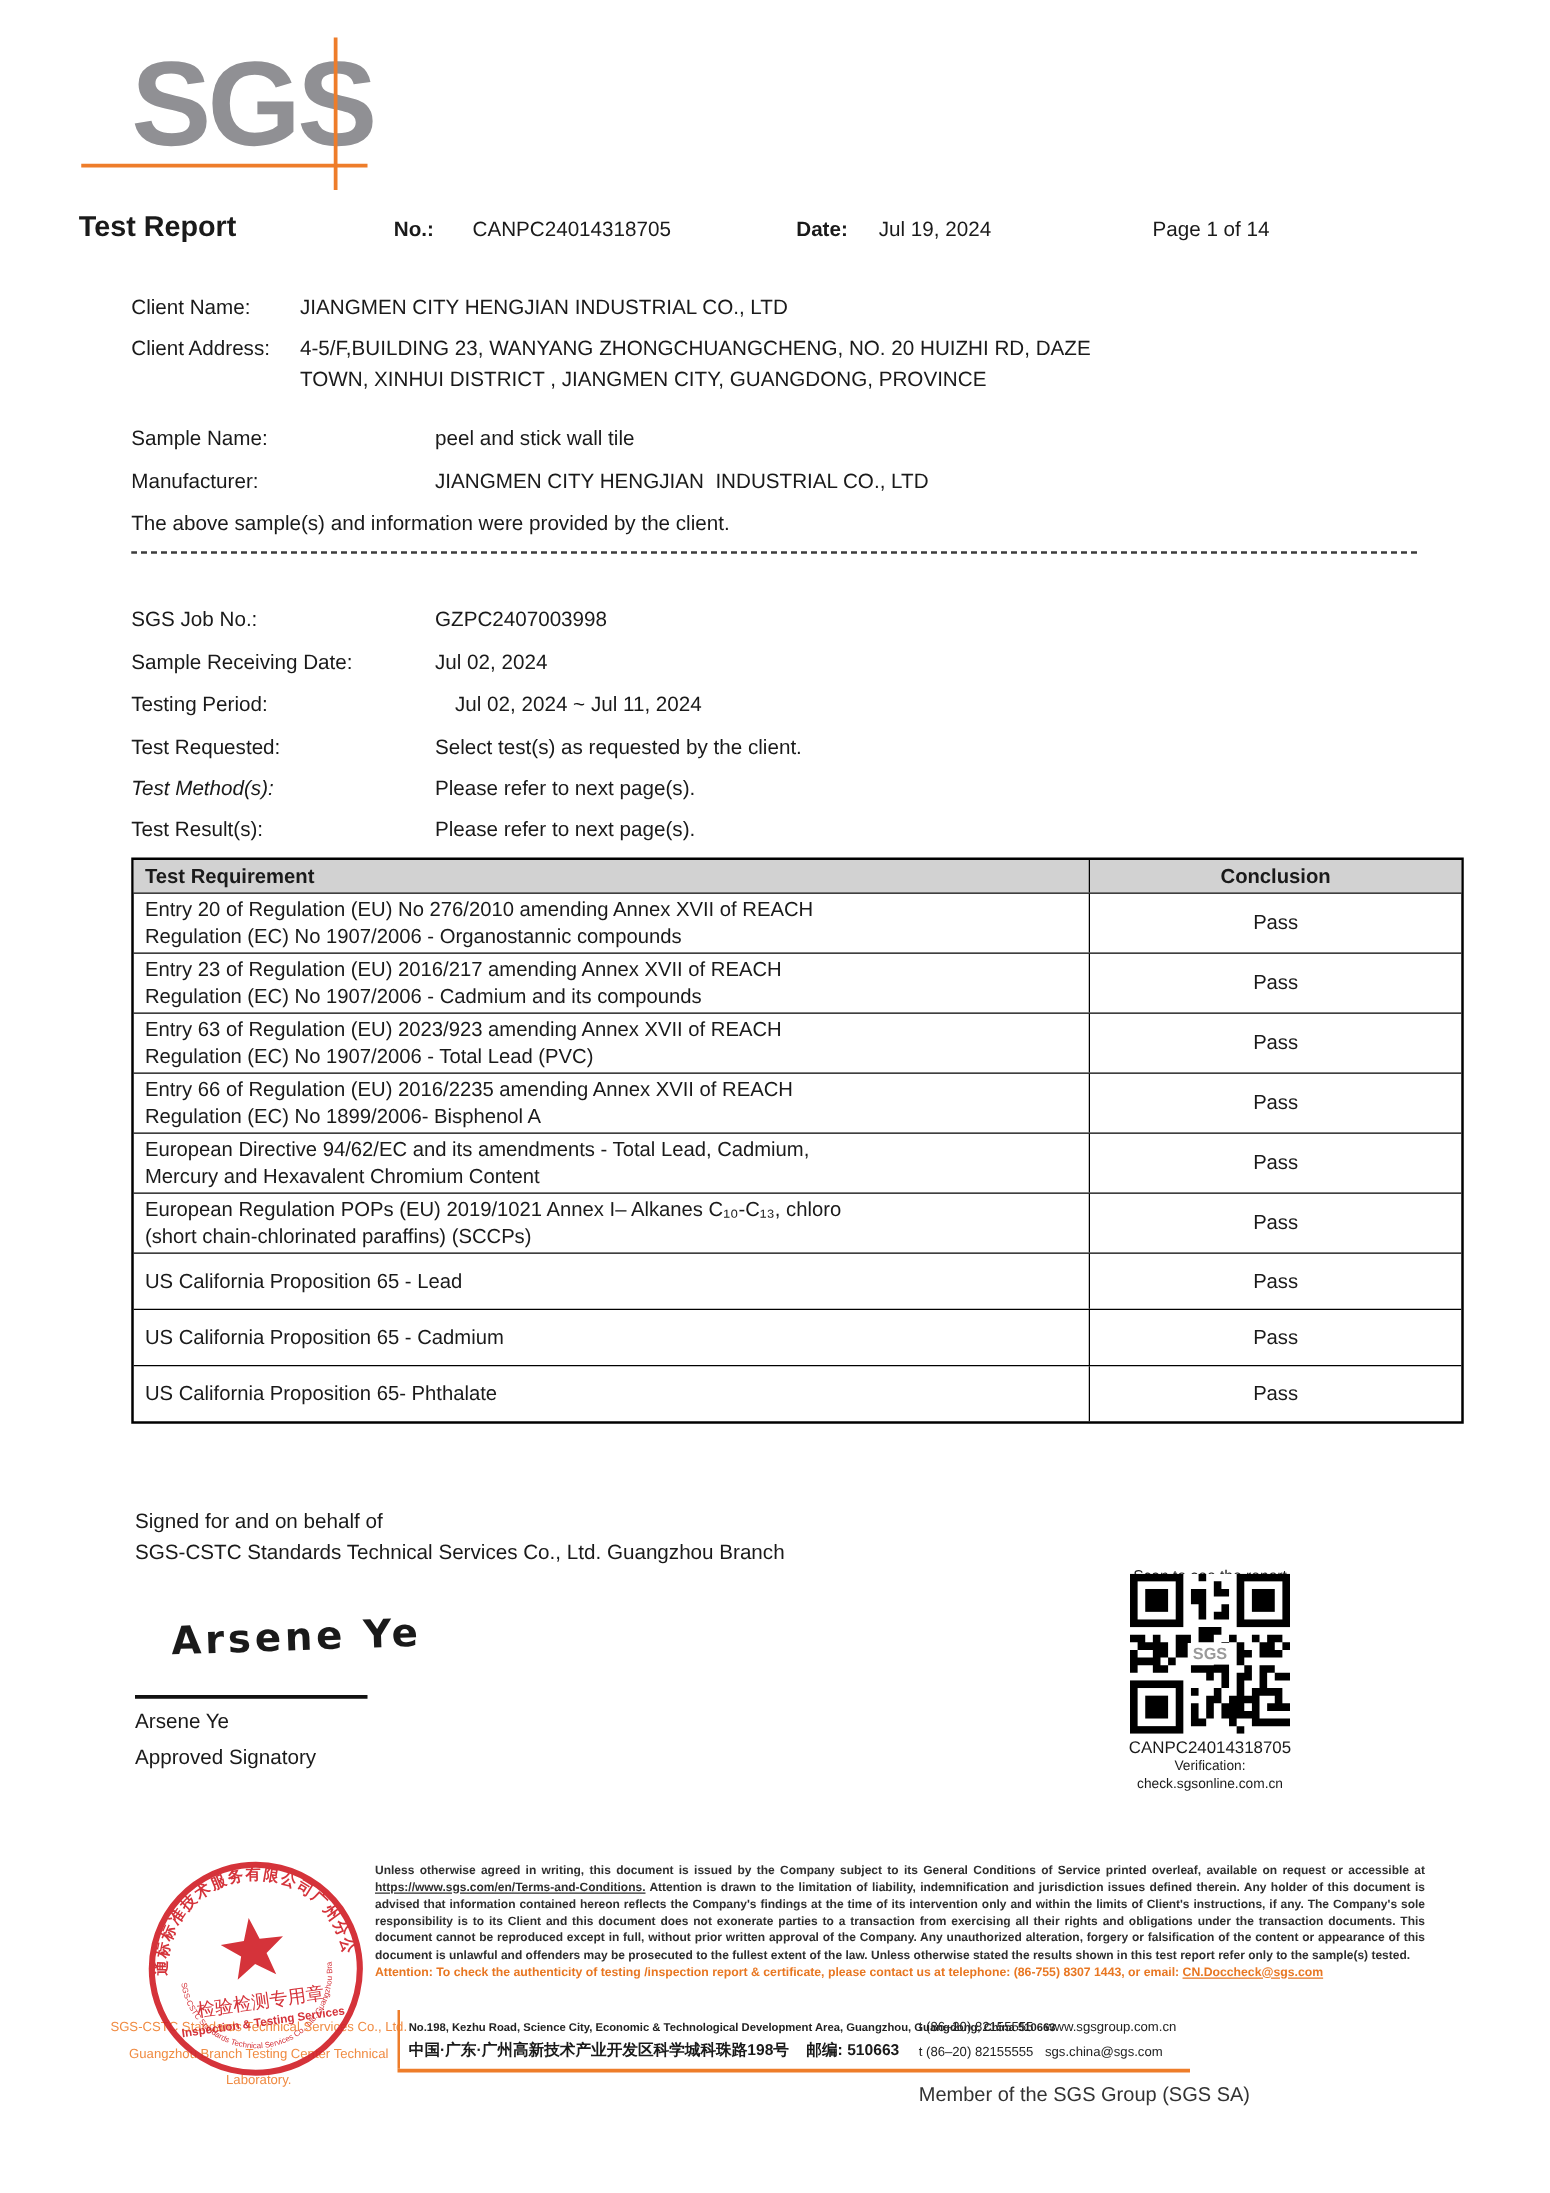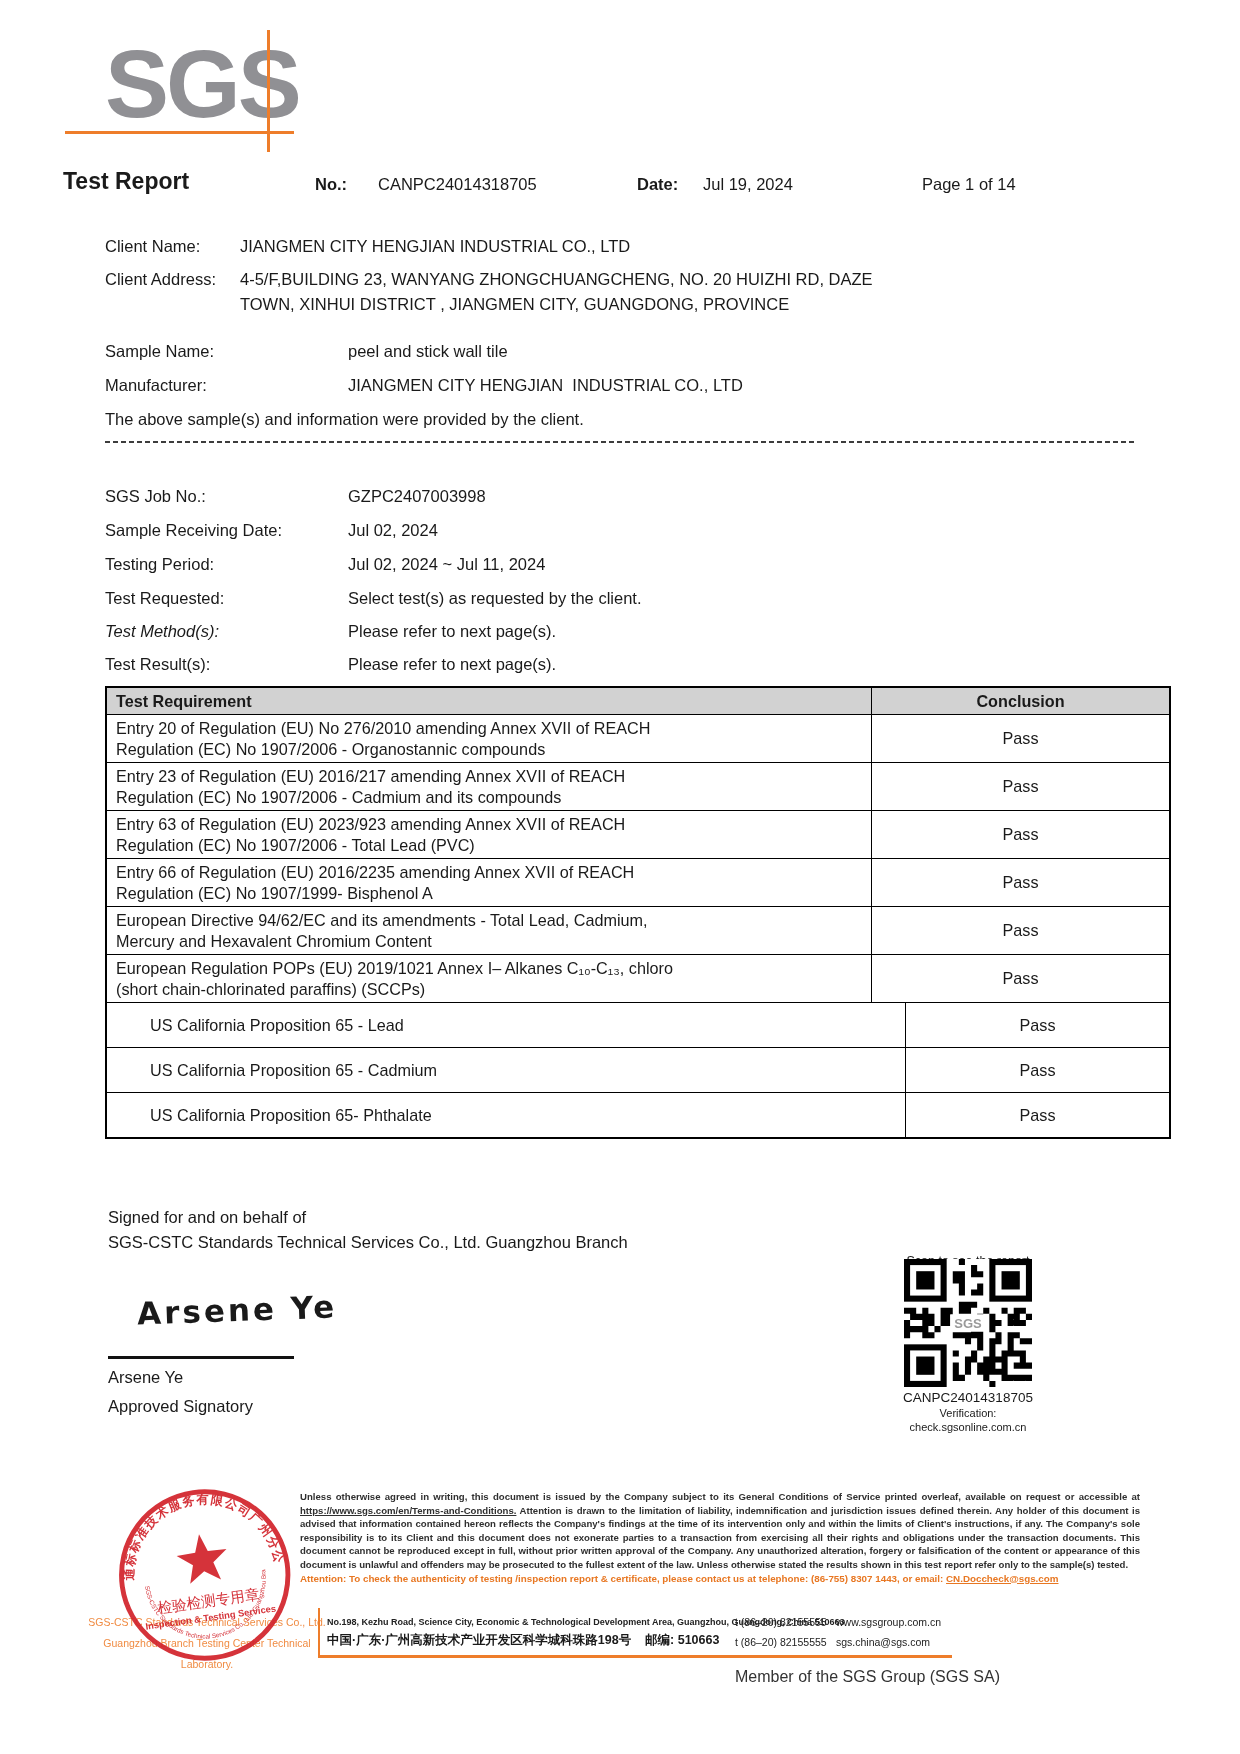--- a/index.html
+++ b/index.html
@@ -11,21 +11,21 @@
   .txt { font-size:16.5px; white-space:pre-wrap; }
   .logo-text { font-size:96px; font-weight:800; color:#909094; letter-spacing:-3px; line-height:1; }
   .oline { background:#ee7d2a; }
   .dashes { height:2px; background:repeating-linear-gradient(90deg,#3c3c3c 0 5px,transparent 5px 8px); }
   
   .rtable { border:2px solid #000; }
   .trow { display:grid; grid-template-columns:765px 1fr; border-top:1px solid #000; }
   .trow:first-child { border-top:none; }
   .thead { height:26px; background:#d2d2d2; }
   .h2 { height:48px; }
-  .h1 { height:45px;padding-left:34px; }
+  .h1 { height:45px; }
   .cell { display:flex; flex-direction:column; justify-content:center; font-size:16.2px; line-height:21px; }
   .req { padding-left:9px; border-right:1px solid #000; }
   .con { align-items:center; }
   .th { font-weight:bold; }
   
   .sig { font-size:31px; font-weight:800; letter-spacing:3px; transform:rotate(-2deg); font-family:"DejaVu Sans",sans-serif; }
   .sigline { height:3px; background:#111; }
   
   .qrwrap { width:128px; height:128px; }
   .qr-label { position:absolute; left:50%; top:50%; transform:translate(-50%,-50%); background:#fff; padding:0 3px; font-size:13px; font-weight:bold; color:#9a9a9a; border:1px solid #fff; }
@@ -70,21 +70,21 @@
   <div class="abs txt" style="left:348px;top:376px;">JIANGMEN CITY HENGJIAN  INDUSTRIAL CO., LTD</div>
   <div class="abs txt" style="left:105px;top:410px;">The above sample(s) and information were provided by the client.</div>
 
   <div class="abs dashes" style="left:105px;top:441px;width:1030px;"></div>
 
   <div class="abs txt" style="left:105px;top:487px;">SGS Job No.:</div>
   <div class="abs txt" style="left:348px;top:487px;">GZPC2407003998</div>
   <div class="abs txt" style="left:105px;top:521px;">Sample Receiving Date:</div>
   <div class="abs txt" style="left:348px;top:521px;">Jul 02, 2024</div>
   <div class="abs txt" style="left:105px;top:555px;">Testing Period:</div>
-  <div class="abs txt" style="left:348px;top:555px;">Jul 02, 2024 ~ Jul 11, 2024</div>
+  <div class="abs txt" style="left:364px;top:555px;">Jul 02, 2024 ~ Jul 11, 2024</div>
   <div class="abs txt" style="left:105px;top:589px;">Test Requested:</div>
   <div class="abs txt" style="left:348px;top:589px;">Select test(s) as requested by the client.</div>
   <div class="abs txt" style="left:105px;top:622px;font-style:italic;">Test Method(s):</div>
   <div class="abs txt" style="left:348px;top:622px;">Please refer to next page(s).</div>
   <div class="abs txt" style="left:105px;top:655px;">Test Result(s):</div>
   <div class="abs txt" style="left:348px;top:655px;">Please refer to next page(s).</div>
 
   <div class="abs rtable" style="left:105px;top:686px;width:1066px;">
     <div class="trow thead">
       <div class="cell req th">Test Requirement</div>
@@ -107,21 +107,21 @@
     <div class="trow h2">
       <div class="cell req">
           <div>Entry 63 of Regulation (EU) 2023/923 amending Annex XVII of REACH</div>
           <div>Regulation (EC) No 1907/2006 - Total Lead (PVC)</div>
         </div>
       <div class="cell con">Pass</div>
     </div>
     <div class="trow h2">
       <div class="cell req">
           <div>Entry 66 of Regulation (EU) 2016/2235 amending Annex XVII of REACH</div>
-          <div>Regulation (EC) No 1907/1999- Bisphenol A</div>
+          <div>Regulation (EC) No 1899/2006- Bisphenol A</div>
         </div>
       <div class="cell con">Pass</div>
     </div>
     <div class="trow h2">
       <div class="cell req">
           <div>European Directive 94/62/EC and its amendments - Total Lead, Cadmium,</div>
           <div>Mercury and Hexavalent Chromium Content</div>
         </div>
       <div class="cell con">Pass</div>
     </div>

